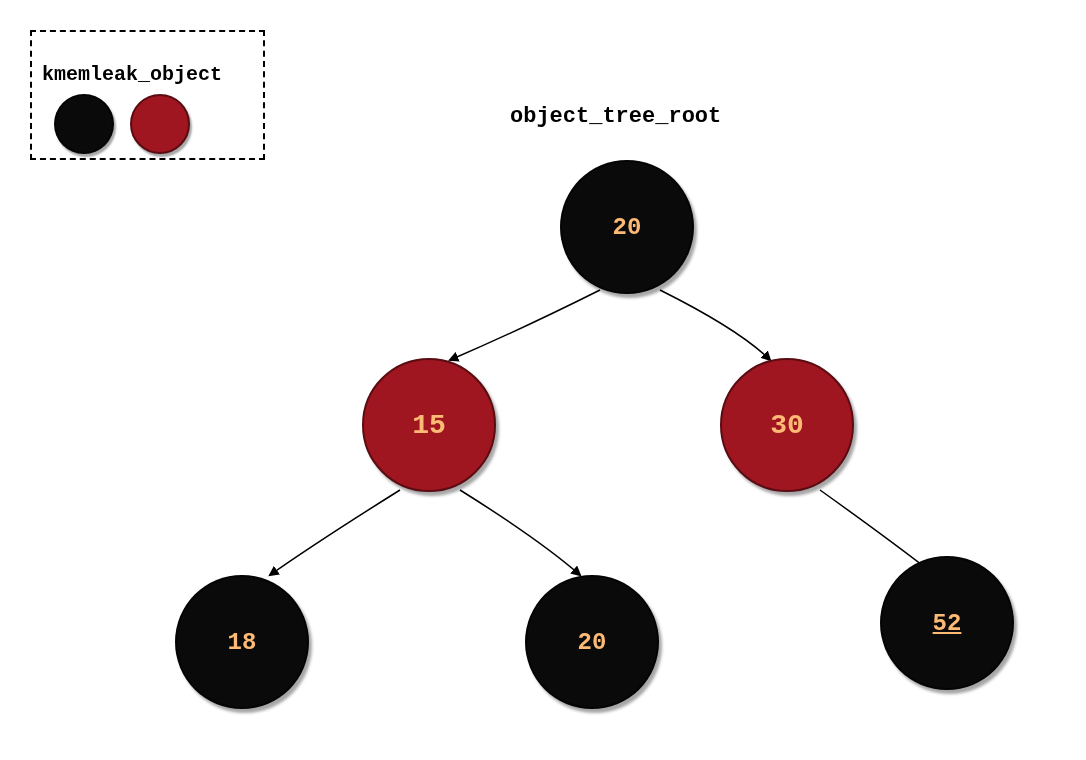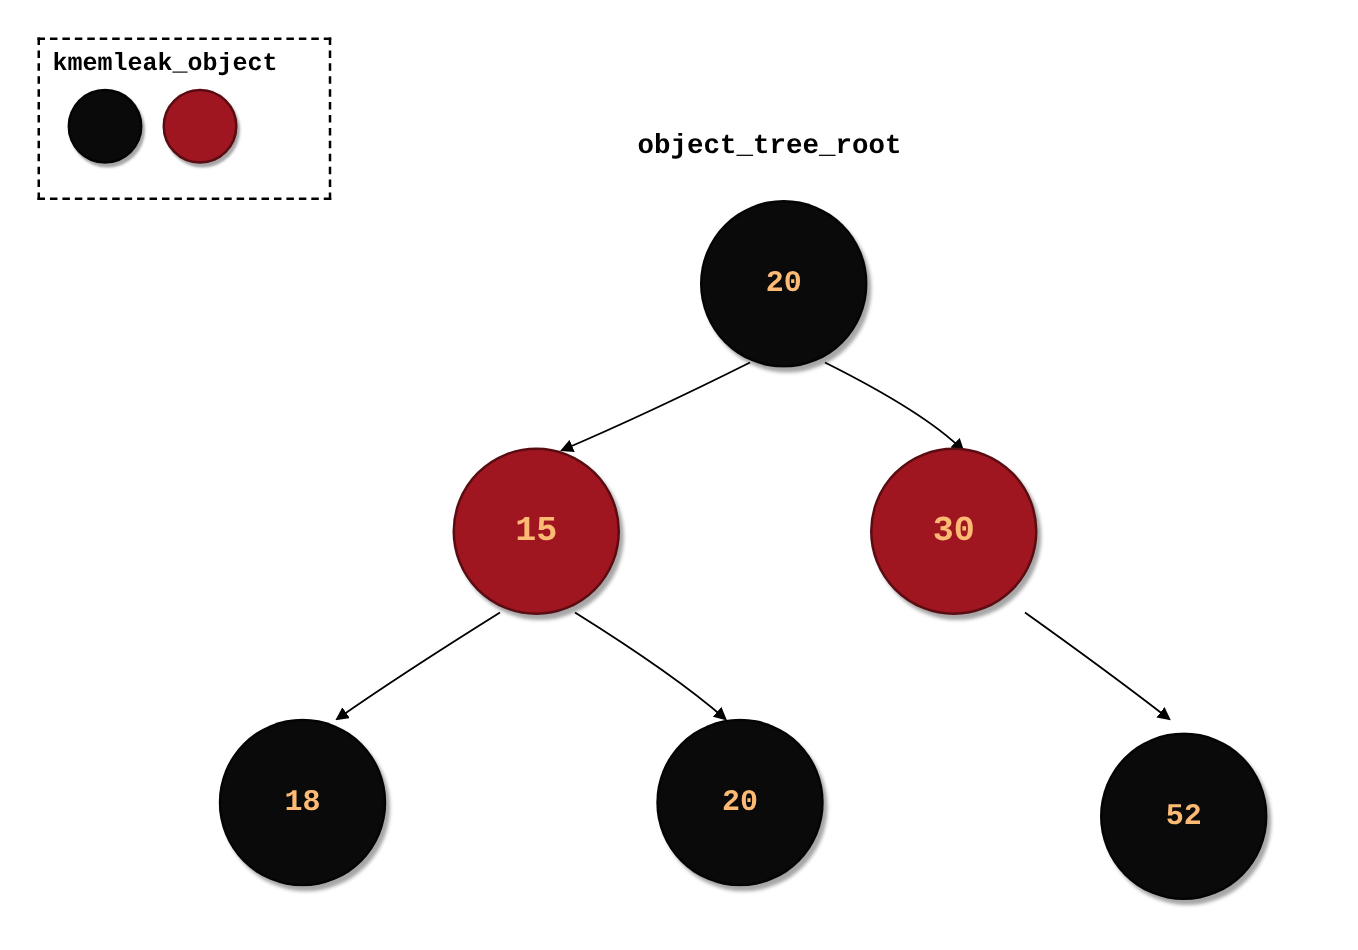--- a/index.html
+++ b/index.html
@@ -19,20 +19,21 @@
     width: 235px;
     height: 130px;
     border: 2px dashed #000;
     box-sizing: border-box;
     padding: 8px 10px;
   }
   .legend-title {
     font-size: 20px;
     font-weight: bold;
     margin-bottom: 8px;
+    margin-top: 23px;
   }
   .legend-swatches {
     display: flex;
     gap: 16px;
     margin-top: 5px;
     margin-left: 12px;
   }
   .swatch {
     width: 56px;
     height: 56px;
@@ -108,27 +109,27 @@
 </svg>
 
 <div class="node root black" style="left:560px; top:160px;">
   <span>20</span>
 </div>
 
 <div class="node mid red" style="left:362px; top:358px;">
   <span>15</span>
 </div>
 
-<div class="node mid red" style="left:696px; top:358px;">
+<div class="node mid red" style="left:720px; top:358px;">
   <span>30</span>
 </div>
 
 <div class="node leaf black" style="left:175px; top:575px;">
   <span>18</span>
 </div>
 
 <div class="node leaf black" style="left:525px; top:575px;">
   <span>20</span>
 </div>
 
-<div class="node leaf black" style="left:880px; top:586px;">
+<div class="node leaf black" style="left:880px; top:556px;text-decoration:underline;">
   <span>52</span>
 </div>
 
 </body></html>

